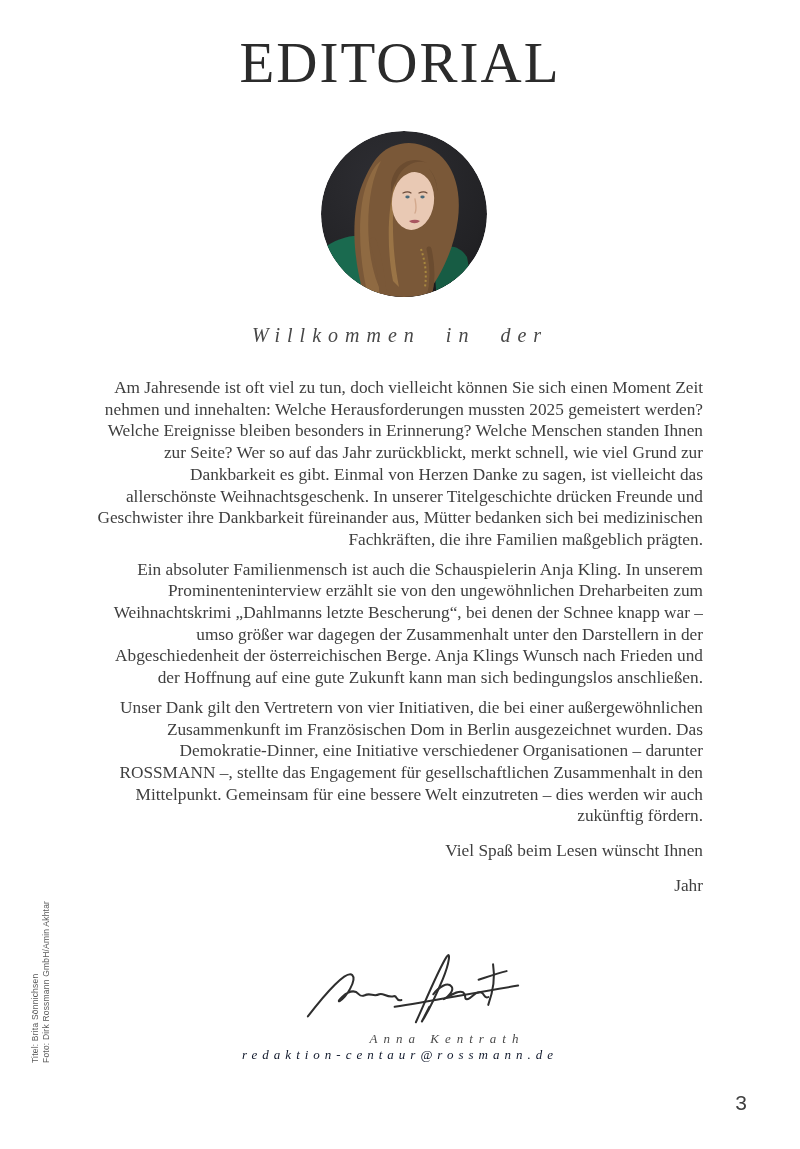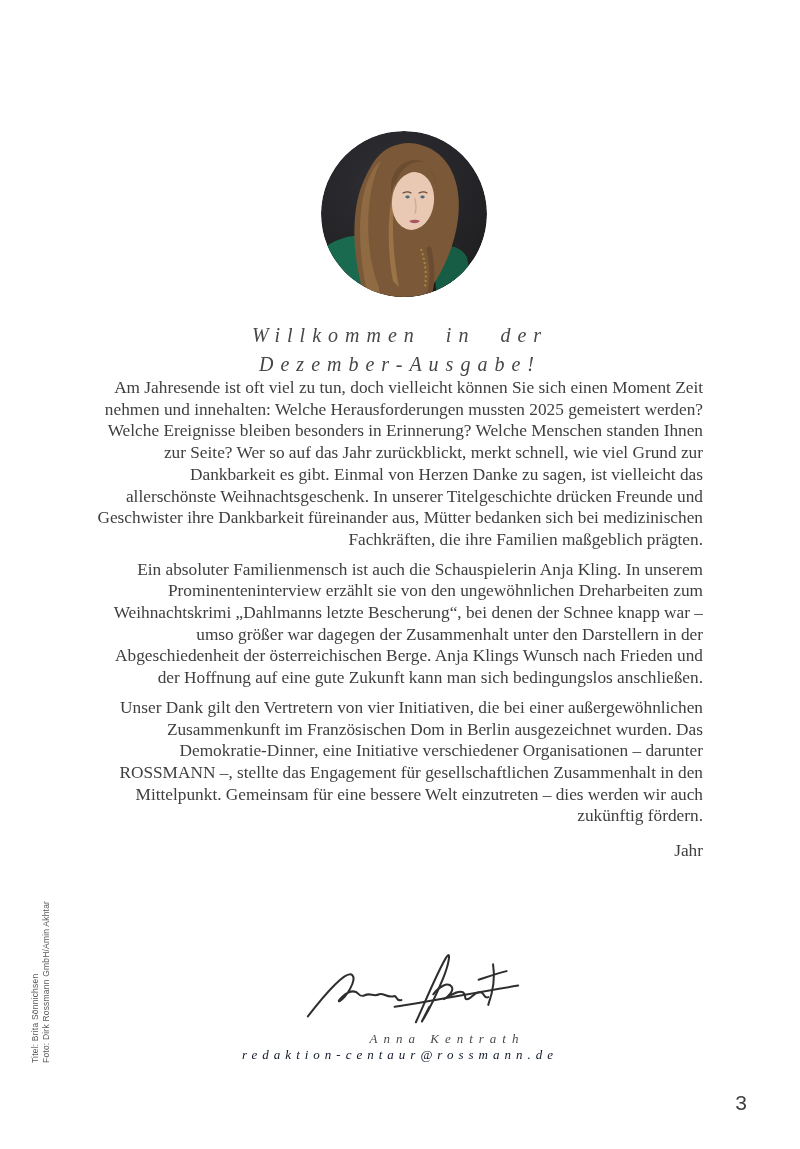--- a/index.html
+++ b/index.html
@@ -123,20 +123,21 @@
     letter-spacing: 0.2px;
     color: #5a5a5a;
     white-space: nowrap;
   }
 </style>
 </head>
 <body>
 
 <div class="page">
 
+  <h1 class="page-title">EDITORIAL</h1>
 
   <div class="portrait">
     <svg width="166" height="166" viewBox="0 0 166 166">
       <defs>
         <clipPath id="circleClip">
             <circle cx="83" cy="83" r="83"></circle>
           </clipPath>
         <radialGradient id="bgGrad" cx="40%" cy="30%" r="90%">
           <stop offset="0%" stop-color="#2e2e33"></stop>
           <stop offset="70%" stop-color="#222225"></stop>
@@ -173,27 +174,27 @@
         <path d="M100 118 C 104 130, 106 142, 104 156" stroke="#a8883f" stroke-width="2" fill="none" stroke-dasharray="2 2.5"></path>
 
         <path d="M52 110 C 58 130, 62 150, 62 168" stroke="#7a5838" stroke-width="7" fill="none" stroke-linecap="round"></path>
         <path d="M108 118 C 112 136, 112 152, 108 166" stroke="#6b4c30" stroke-width="5" fill="none" stroke-linecap="round"></path>
       </g>
     </svg>
   </div>
 
   <h2 class="greeting">
     <span>Willkommen in der</span><br>
-    <span>Dezember-Ausgabe!</span>
   </h2>
 
   <div class="body-copy">
     <p>Am Jahresende ist oft viel zu tun, doch vielleicht können Sie sich einen Moment Zeit nehmen und innehalten: Welche Herausforderungen mussten 2025 gemeistert werden? Welche Ereignisse bleiben besonders in Erinnerung? Welche Menschen standen Ihnen zur Seite? Wer so auf das Jahr zurückblickt, merkt schnell, wie viel Grund zur Dankbarkeit es gibt. Einmal von Herzen Danke zu sagen, ist vielleicht das allerschönste Weihnachtsgeschenk. In unserer Titelgeschichte drücken Freunde und Geschwister ihre Dankbarkeit füreinander aus, Mütter bedanken sich bei medizinischen Fachkräften, die ihre Familien maßgeblich prägten.</p>
     <p>Ein absoluter Familienmensch ist auch die Schauspielerin Anja Kling. In unserem Prominenteninterview erzählt sie von den ungewöhnlichen Dreharbeiten zum Weihnachtskrimi „Dahlmanns letzte Bescherung“, bei denen der Schnee knapp war – umso größer war dagegen der Zusammenhalt unter den Darstellern in der Abgeschiedenheit der österreichischen Berge. Anja Klings Wunsch nach Frieden und der Hoffnung auf eine gute Zukunft kann man sich bedingungslos anschließen.</p>
     <p>Unser Dank gilt den Vertretern von vier Initiativen, die bei einer außergewöhnlichen Zusammenkunft im Französischen Dom in Berlin ausgezeichnet wurden. Das Demokratie-Dinner, eine Initiative verschiedener Organisationen – darunter ROSSMANN –, stellte das Engagement für gesellschaftlichen Zusammenhalt in den Mittelpunkt. Gemeinsam für eine bessere Welt einzutreten – dies werden wir auch zukünftig fördern.</p>
+    <p class="closing">Viel Spaß beim Lesen wünscht Ihnen</p>
     <p class="salutation">Jahr</p>
   </div>
 
   <div class="signature">
     <svg width="230" height="82" viewBox="0 0 230 85">
       <g stroke="#2e2e2e" stroke-width="2.1" fill="none" stroke-linecap="round" stroke-linejoin="round">
         <path d="M6 72 C 26 46, 46 24, 52 29 C 57 34, 46 52, 39 56 C 35 58, 45 46, 53 46 C 60 46, 58 53, 65 50 C 71 47, 74 52, 80 49 C 84 47, 88 53, 95 51 C 99 50, 97 57, 103 55"></path>
         <path d="M118 78 C 128 56, 142 22, 150 10 C 154 4, 153 16, 146 33 C 138 52, 130 68, 125 76 C 122 81, 128 70, 132 62"></path>
         <path d="M136 49 C 142 41, 151 36, 155 41 C 158 45, 151 52, 147 54 C 153 51, 162 44, 167 47 C 171 50, 167 55, 172 54 C 177 52, 179 46, 185 47 C 190 48, 188 54, 193 52"></path>
         <path d="M96 62 C 135 56, 180 47, 224 40"></path>

